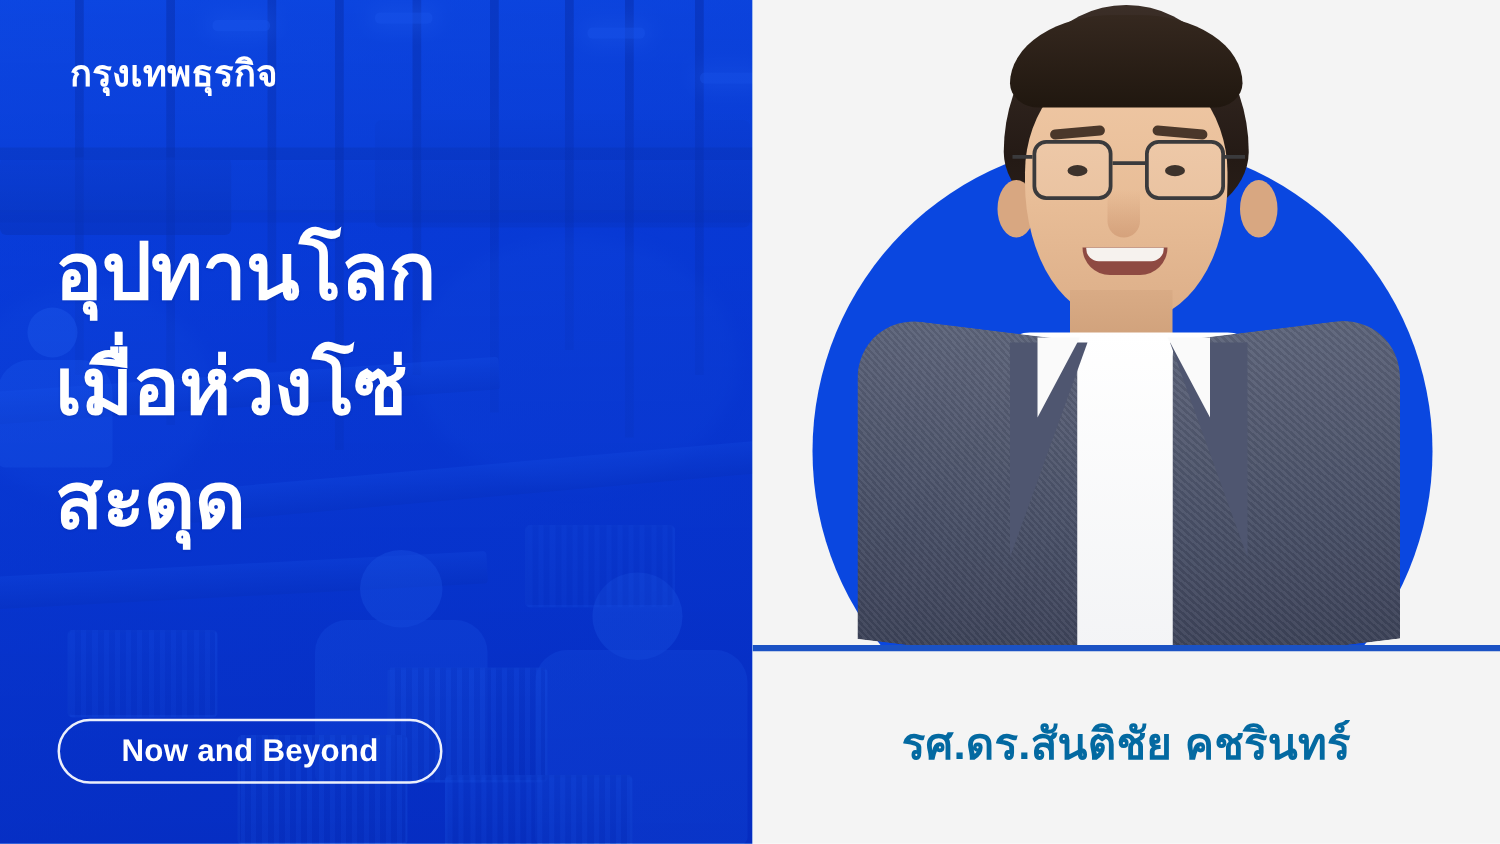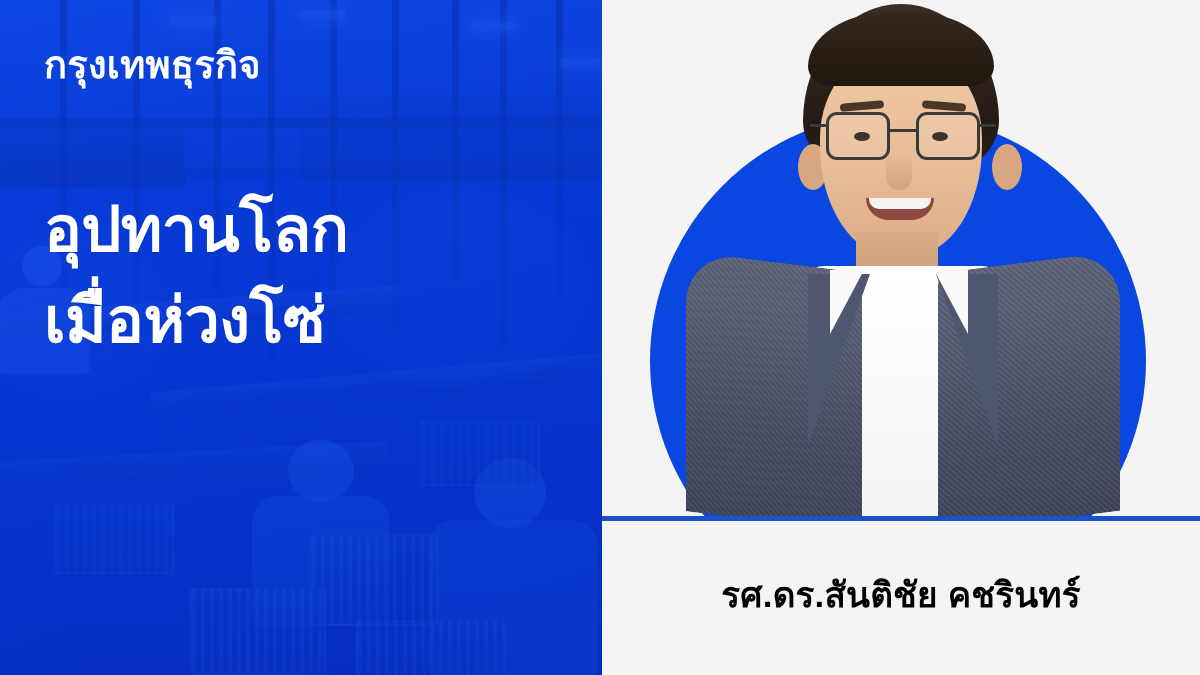--- a/index.html
+++ b/index.html
@@ -95,26 +95,27 @@
   }
 
   
   .left-content {
     position:absolute; inset:0;
     padding:44px 40px 46px 44px;
     display:flex; flex-direction:column;
   }
 
   .brand {
-    font-size:38px;
+    font-size:29px;
     font-weight:bold;
     color:#ffffff;
     letter-spacing:.3px;
     line-height:1.15;
     white-space:nowrap;
+    margin-left:12px;
   }
 
   .headline {
     margin-top:96px;
     color:#ffffff;
     font-weight:bold;
     font-size:63px;
     line-height:1.45;
     letter-spacing:-.5px;
     text-shadow:0 1px 2px rgba(4,35,110,.20);
@@ -281,21 +282,21 @@
 
   .caption {
     position:absolute;
     left:0; right:0; top:521px; bottom:0;
     display:flex;
     align-items:center;
     justify-content:center;
     padding-bottom:8px;
   }
   .speaker-name {
-    color:#000000;
+    color:#0369a1;
     font-size:35px;
     font-weight:bold;
     letter-spacing:.2px;
     white-space:nowrap;
   }
 </style>
 </head>
 <body>
 
 <div class="card">
@@ -351,23 +352,25 @@
       <div class="blue-wash"></div>
       <div class="blue-wash2"></div>
     </div>
 
     <div class="left-content">
       <div class="brand">กรุงเทพธุรกิจ</div>
 
       <div class="headline">
         <span class="hl-line">อุปทานโลก</span>
         <span class="hl-line">เมื่อห่วงโซ่</span>
+        <span class="hl-line">สะดุด</span>
       </div>
     </div>
 
+    <div class="pill">Now and Beyond</div>
   </div>
 
   <div class="right-panel">
 
     <div class="portrait-stage">
       <div class="circle-bg"></div>
 
       <div class="portrait">
         <div class="p-hair"></div>
         <div class="p-ear l"></div>

